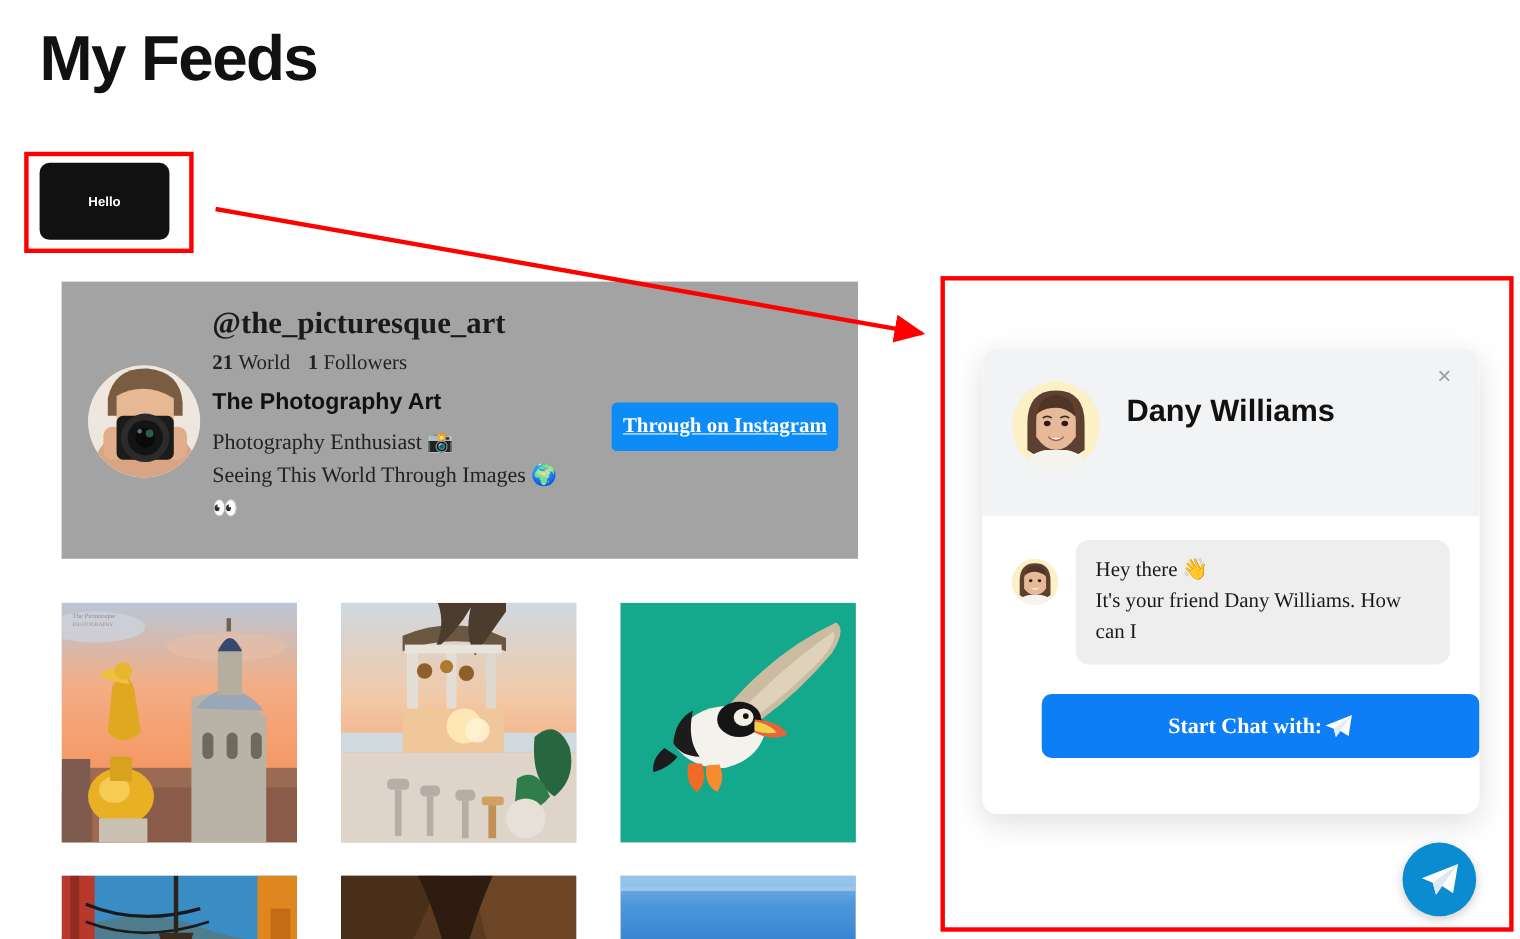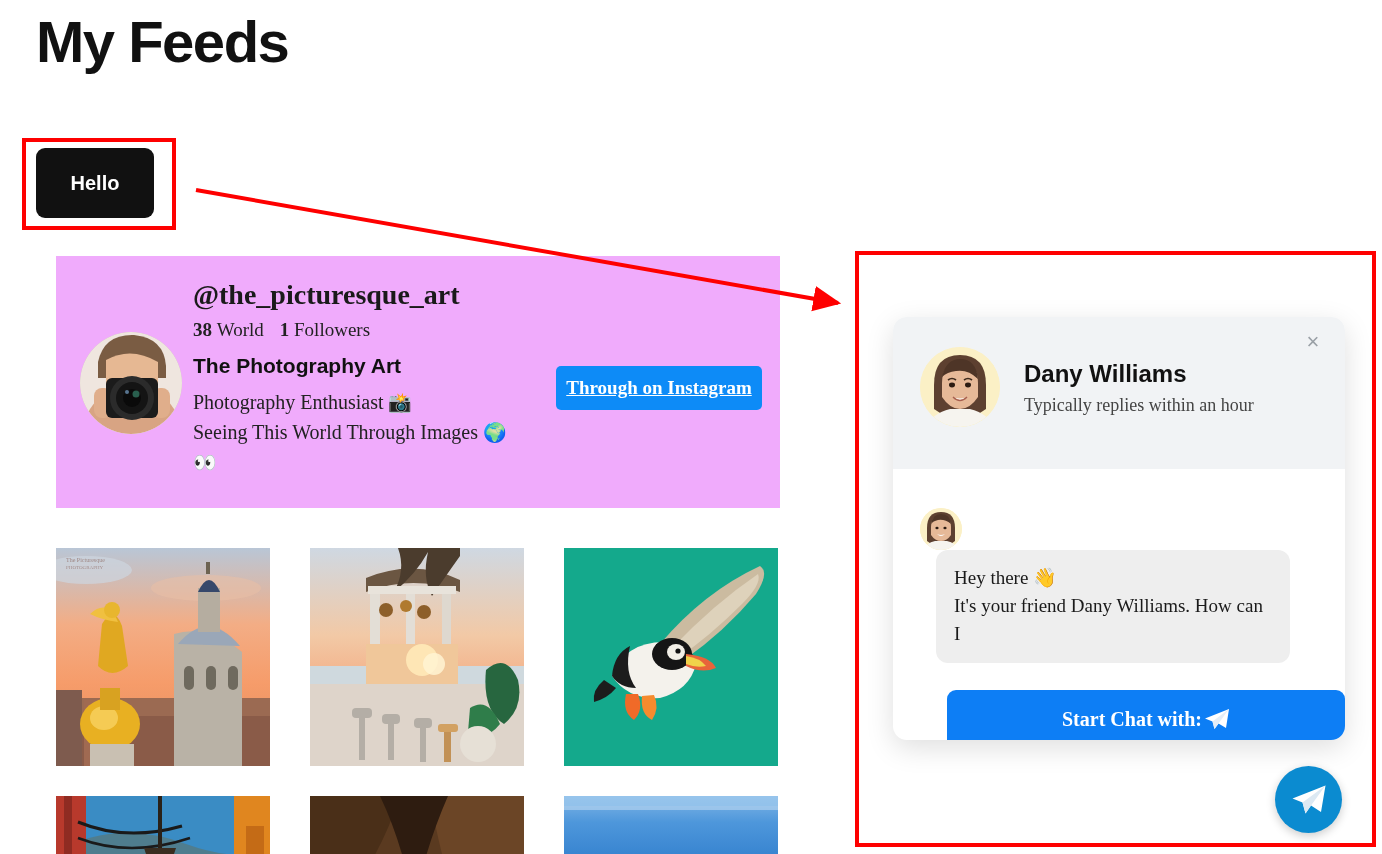--- a/index.html
+++ b/index.html
@@ -13,56 +13,56 @@
     position: relative;
     overflow: hidden;
     font-family: "Liberation Sans", sans-serif;
     -webkit-font-smoothing: antialiased;
   }
 
   
   .page-title {
     position: absolute;
     left: 36px;
-    top: 8px;
+    top: 20px;
     font-size: 58px;
     font-weight: 700;
     letter-spacing: -1.5px;
     color: #111111;
     font-family: "Liberation Sans", sans-serif;
   }
 
   
   .hello-btn {
     position: absolute;
     left: 36px;
     top: 148px;
     width: 118px;
     height: 70px;
     background: #111111;
     border: none;
     border-radius: 9px;
     color: #ffffff;
-    font-size: 20px;
+    font-size: 12px;
     font-weight: 700;
     font-family: "Liberation Sans", sans-serif;
     cursor: pointer;
     display: flex;
     align-items: center;
     justify-content: center;
   }
 
   
   .profile-card {
     position: absolute;
     left: 56px;
     top: 256px;
     width: 724px;
     height: 252px;
-    background: #f0abfc;
+    background: #a3a3a3;
     box-sizing: border-box;
   }
   .profile-avatar {
     position: absolute;
     left: 24px;
     top: 76px;
     width: 102px;
     height: 102px;
     border-radius: 50%;
     overflow: hidden;
@@ -175,21 +175,21 @@
     width: 80px;
     height: 80px;
     border-radius: 50%;
     overflow: hidden;
     background: #fbf0c6;
     flex: 0 0 auto;
   }
   .chat-header-text { margin-left: 24px; padding-top: 13px; }
   .chat-agent-name {
     font-family: "Liberation Sans", sans-serif;
-    font-size: 24px;
+    font-size: 28px;
     font-weight: 700;
     color: #111111;
     line-height: 28px;
   }
   .chat-agent-status {
     font-family: "Liberation Serif", serif;
     font-size: 18px;
     color: #444444;
     margin-top: 6px;
     line-height: 22px;
@@ -204,21 +204,21 @@
     align-items: center;
     justify-content: center;
     color: #9aa0a6;
     font-size: 22px;
     font-family: "Liberation Sans", sans-serif;
     cursor: pointer;
     line-height: 1;
   }
 
   .chat-body { padding: 22px 27px 0 27px; position: relative; }
-  .chat-msg-row { display: flex; align-items: flex-start; flex-direction: column; }
+  .chat-msg-row { display: flex; align-items: flex-start; }
   .chat-msg-avatar {
     width: 42px;
     height: 42px;
     border-radius: 50%;
     overflow: hidden;
     background: #fbf0c6;
     flex: 0 0 auto;
     margin-top: 17px;
   }
   .chat-bubble {
@@ -323,21 +323,21 @@
         <circle cx="56" cy="62" r="3.5" fill="#2f6f5a" opacity="0.85"></circle>
         <circle cx="47" cy="60" r="2" fill="#6a8fb0" opacity="0.8"></circle>
       </g>
     </svg>
   </div>
 
   <div class="profile-body">
     <div class="profile-handle">@the_picturesque_art</div>
 
     <div class="profile-stats">
-      <b>38</b><span>&nbsp;</span><span>World</span><span class="gap"></span><b>1</b><span>&nbsp;</span><span>Followers</span>
+      <b>21</b><span>&nbsp;</span><span>World</span><span class="gap"></span><b>1</b><span>&nbsp;</span><span>Followers</span>
     </div>
 
     <div class="profile-name">The Photography Art</div>
 
     <div class="profile-bio">
       <div>
         <span>Photography Enthusiast</span>
         <span class="emoji">📸</span>
       </div>
       <div>
@@ -559,21 +559,20 @@
           <path d="M28 33 Q32 30 36 33" stroke="#3d2a1d" stroke-width="1.6" fill="none"></path>
           <path d="M44 33 Q48 30 52 33" stroke="#3d2a1d" stroke-width="1.6" fill="none"></path>
           <path d="M33 50 Q40 56 47 50 Q40 53 33 50 Z" fill="#ffffff"></path>
           <path d="M33 50 Q40 57 47 50" stroke="#a8604f" stroke-width="1.4" fill="none"></path>
           <path d="M8 80 Q12 66 30 62 L50 62 Q68 66 72 80 Z" fill="#f6f4ef"></path>
         </g>
       </svg>
     </div>
     <div class="chat-header-text">
       <div class="chat-agent-name">Dany Williams</div>
-      <div class="chat-agent-status">Typically replies within an hour</div>
     </div>
     <div class="chat-close">×</div>
   </div>
 
   <div class="chat-body">
     <div class="chat-msg-row">
       <div class="chat-msg-avatar">
         <svg viewBox="0 0 42 42" width="42" height="42" aria-hidden="true">
           <defs>
               <clipPath id="mgClip">

